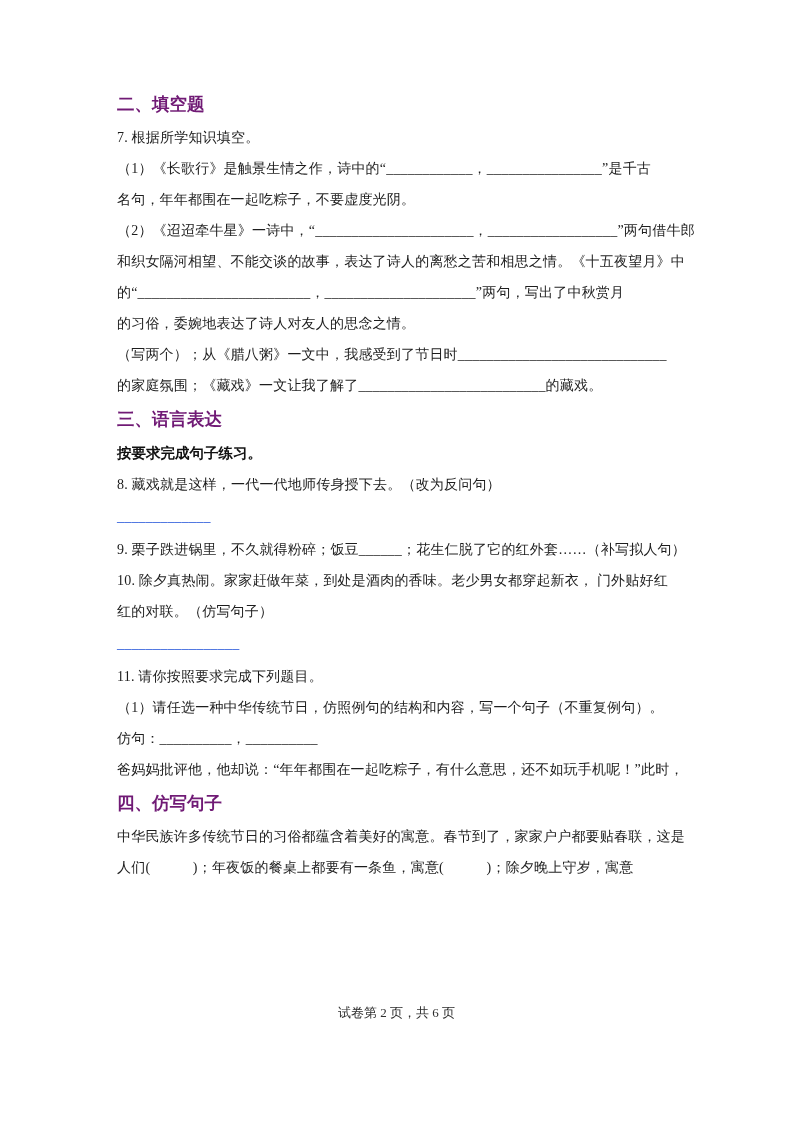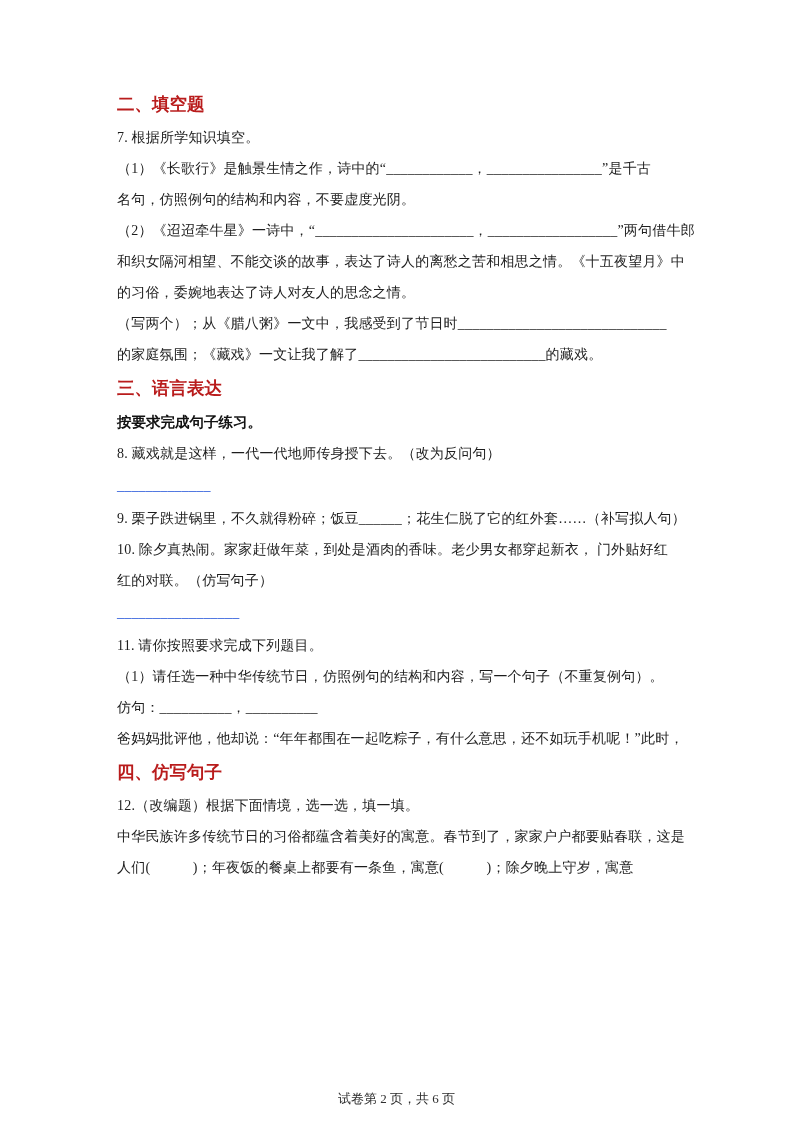--- a/index.html
+++ b/index.html
@@ -25,60 +25,61 @@
     white-space: nowrap;
     letter-spacing: 0.2px;
   }
   .sec-heading {
     font-family: "Liberation Sans", "DejaVu Sans", sans-serif;
     font-weight: 700;
     font-size: 17.5px;
     line-height: 36px;
     height: 36px;
     white-space: nowrap;
-    color: #b91c1c;
+    color: #701a75;
   }
   .sub-heading {
     font-family: Liberation Serif, serif;
     font-weight: 700;
     font-size: 14.5px;
     line-height: 32px;
     height: 32px;
     white-space: nowrap;
     color: #111111;
   }
   .blank-only {
     color: #1d4ed8;
     line-height: 34px;
     height: 34px;
   }
   .footer {
     position: absolute;
     left: 0;
     right: 0;
-    top: 1090px;
+    top: 1004px;
     text-align: center;
     font-size: 13px;
     color: #2e2e2e;
     font-family: "Liberation Serif", "DejaVu Serif", serif;
   }
 </style>
 </head>
 <body>
 
 <div class="page">
   <div class="content">
 
     <div class="sec-heading">二、填空题</div>
 
     <div class="tline">7. 根据所学知识填空。</div>
     <div class="tline">（1）《长歌行》是触景生情之作，诗中的“____________，________________”是千古</div>
-    <div class="tline">名句，仿照例句的结构和内容，不要虚度光阴。</div>
+    <div class="tline">名句，年年都围在一起吃粽子，不要虚度光阴。</div>
     <div class="tline">（2）《迢迢牵牛星》一诗中，“______________________，__________________”两句借牛郎</div>
     <div class="tline">和织女隔河相望、不能交谈的故事，表达了诗人的离愁之苦和相思之情。《十五夜望月》中</div>
+    <div class="tline">的“________________________，_____________________”两句，写出了中秋赏月</div>
     <div class="tline">的习俗，委婉地表达了诗人对友人的思念之情。</div>
     <div class="tline">（写两个）；从《腊八粥》一文中，我感受到了节日时_____________________________</div>
     <div class="tline">的家庭氛围；《藏戏》一文让我了解了__________________________的藏戏。</div>
 
     <div class="sec-heading">三、语言表达</div>
     <div class="sub-heading">按要求完成句子练习。</div>
 
     <div class="tline">8. 藏戏就是这样，一代一代地师传身授下去。（改为反问句）</div>
     <div class="tline blank-only">_____________</div>
 
@@ -87,20 +88,19 @@
     <div class="tline">10. 除夕真热闹。家家赶做年菜，到处是酒肉的香味。老少男女都穿起新衣， 门外贴好红</div>
     <div class="tline">红的对联。（仿写句子）</div>
     <div class="tline blank-only">_________________</div>
 
     <div class="tline">11. 请你按照要求完成下列题目。</div>
     <div class="tline">（1）请任选一种中华传统节日，仿照例句的结构和内容，写一个句子（不重复例句）。</div>
     <div class="tline">仿句：__________，__________</div>
     <div class="tline">爸妈妈批评他，他却说：“年年都围在一起吃粽子，有什么意思，还不如玩手机呢！”此时，</div>
 
     <div class="sec-heading">四、仿写句子</div>
-    <div class="tline">12.（改编题）根据下面情境，选一选，填一填。</div>
     <div class="tline">中华民族许多传统节日的习俗都蕴含着美好的寓意。春节到了，家家户户都要贴春联，这是</div>
     <div class="tline">人们(　　　)；年夜饭的餐桌上都要有一条鱼，寓意(　　　)；除夕晚上守岁，寓意</div>
 
   </div>
 
   <div class="footer">试卷第 2 页，共 6 页</div>
 </div>
 
 </body></html>

